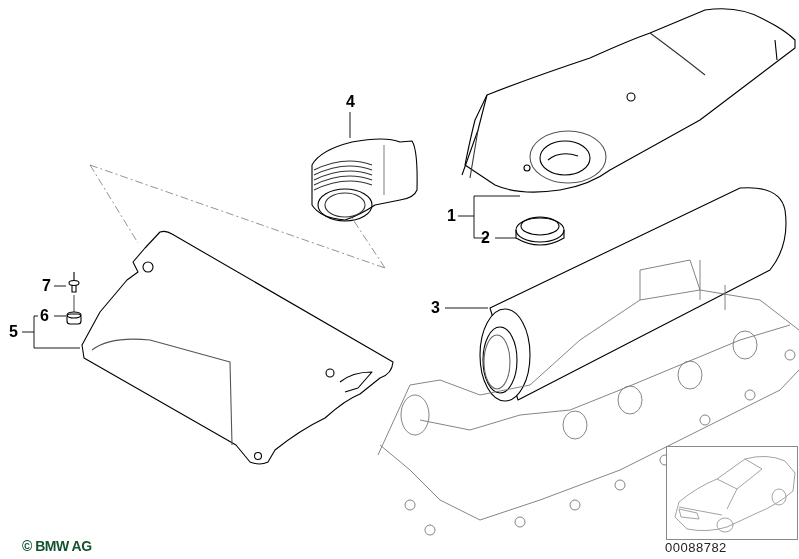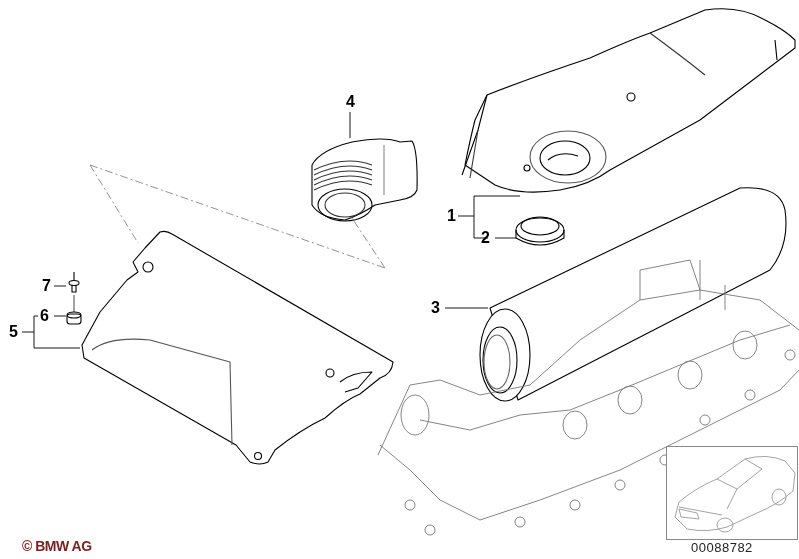--- a/index.html
+++ b/index.html
@@ -2,23 +2,23 @@
 <html><head>
   <meta charset="utf-8">
   <style>
     html, body { margin: 0; padding: 0; background: #ffffff; }
     body { width: 799px; height: 559px; position: relative; overflow: hidden;
            font-family: "Liberation Sans", sans-serif; }
     #diagram { position: absolute; left: 0; top: 0; width: 799px; height: 559px; }
     .lbl { position: absolute; font-weight: bold; font-size: 16px; color: #000;
            font-family: "Liberation Sans", sans-serif; line-height: 16px; }
     .copyright { position: absolute; left: 22px; top: 538px; font-size: 14px; font-weight: bold;
-                 color: #7f1d1d; font-family: "Liberation Sans", sans-serif; letter-spacing: -0.5px; }
+                 color: #14532d; font-family: "Liberation Sans", sans-serif; letter-spacing: -0.5px; }
     .docnum { position: absolute; left: 665px; top: 540px; font-size: 13px; color: #222;
-              font-family: "Liberation Sans", sans-serif; letter-spacing: 0.5px; margin-left: 26px; }
+              font-family: "Liberation Sans", sans-serif; letter-spacing: 0.5px; }
     .thumb { position: absolute; left: 666px; top: 446px; width: 130px; height: 92px;
              border: 1px solid #888; background: #fff; }
   </style>
 </head>
 <body>
 
 <div id="diagram">
   <svg width="799" height="559" viewBox="0 0 799 559">
     <g fill="none" stroke="#000" stroke-width="1.1" stroke-linejoin="round">
 

